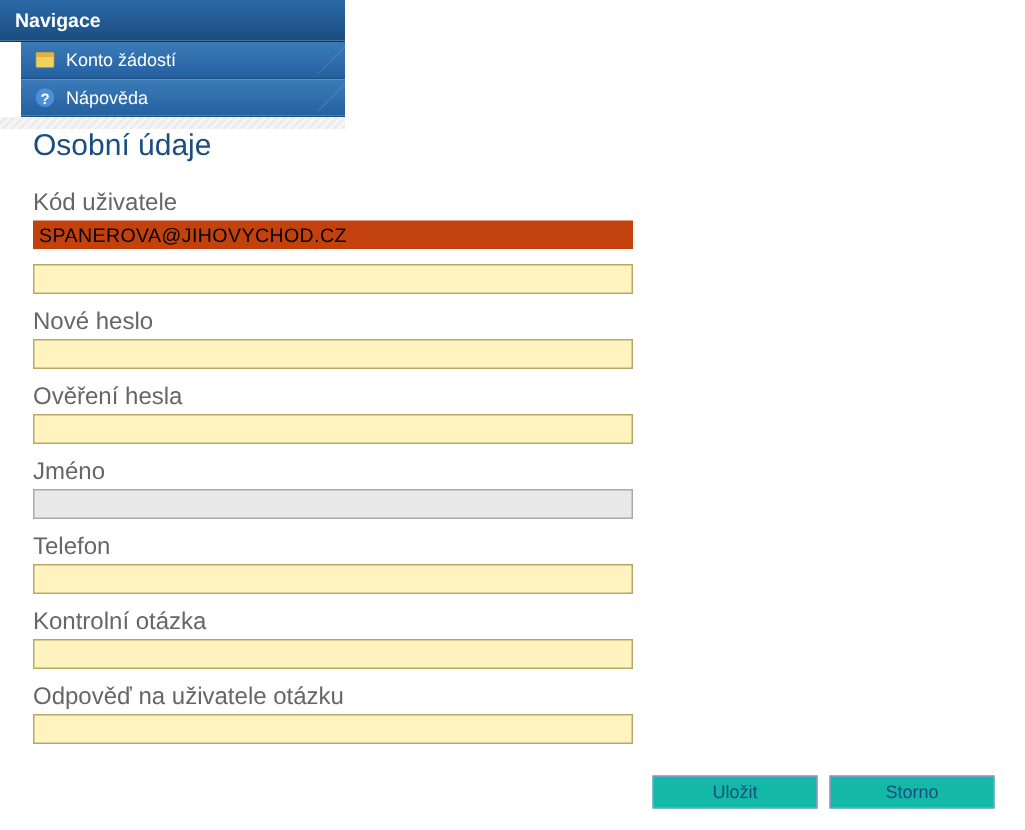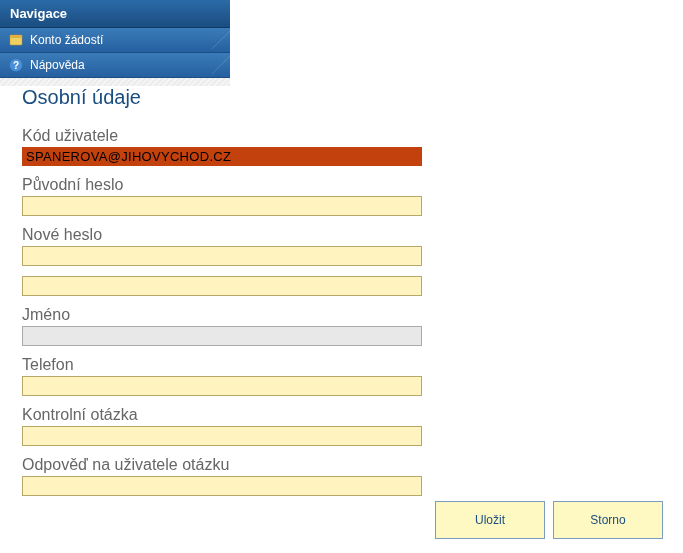--- a/index.html
+++ b/index.html
@@ -32,20 +32,21 @@
       background: linear-gradient(to bottom, #3b7bb8 0%, #2560a0 100%);
       color: #fff;
       font-size: 12px;
       padding: 4px 8px;
       border-bottom: 1px solid #1a4d80;
       display: flex;
       align-items: center;
       gap: 6px;
       cursor: pointer;
       position: relative;
+      margin-left: 14px;
     }
     .nav-item::after {
       content: "";
       position: absolute;
       right: 0;
       top: 0;
       bottom: 0;
       width: 18px;
       background: linear-gradient(135deg, transparent 48%, rgba(255,255,255,0.15) 50%, transparent 52%);
     }
@@ -108,22 +109,22 @@
     .input-gray { background: #e8e8e8; border-color: #aaa; }
     .button-row {
       position: absolute;
       bottom: 14px;
       right: 20px;
       display: flex;
       gap: 8px;
     }
     .btn {
       width: 110px;
-      height: 38px;
-      background: #fef9c3;
+      height: 22px;
+      background: #14b8a6;
       border: 1px solid #7a9cc0;
       color: #1a4d80;
       font-size: 12px;
       cursor: pointer;
       font-family: Arial, sans-serif;
     }
   </style>
 </head>
 <body>
 
@@ -153,30 +154,30 @@
 
   <div class="main">
     <h1 class="page-title">Osobní údaje</h1>
 
     <div class="field-group">
       <span class="field-label">Kód uživatele</span>
       <div class="readonly-value">SPANEROVA@JIHOVYCHOD.CZ</div>
     </div>
 
     <div class="field-group">
-      <span class="field-label">Původní heslo</span>
       <input type="password" class="text-input input-yellow" value="" style="">
     </div>
 
     <div class="field-group">
       <span class="field-label">Nové heslo</span>
       <input type="password" class="text-input input-yellow" value="" style="">
     </div>
 
     <div class="field-group">
+      <span class="field-label">Ověření hesla</span>
       <input type="password" class="text-input input-yellow" value="" style="">
     </div>
 
     <div class="field-group">
       <span class="field-label">Jméno</span>
       <input type="text" class="text-input input-gray" value="" style="">
     </div>
 
 
     <div class="field-group">

